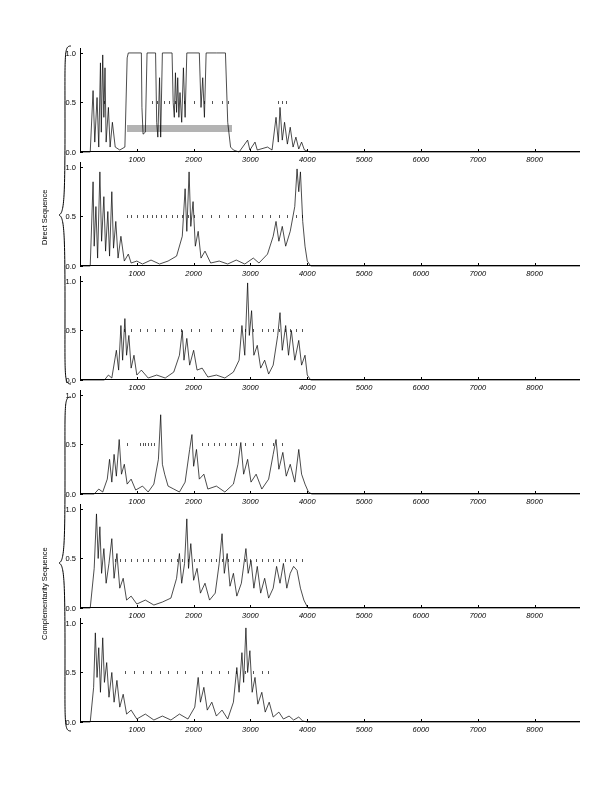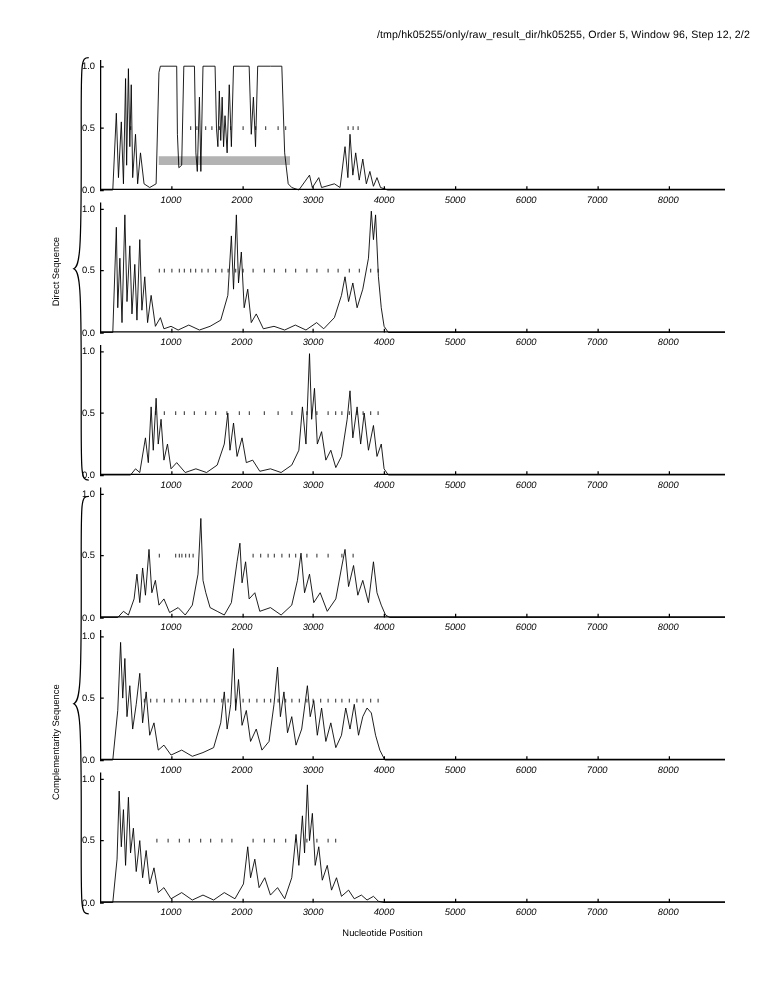--- a/index.html
+++ b/index.html
@@ -111,21 +111,20 @@
   }
   .brace {
     position: absolute;
   }
 </style>
 </head>
 <body>
 
 <div id="root">
 
-  <div class="title">/tmp/hk05255/only/raw_result_dir/hk05255, Order 5, Window 96, Step 12, 2/2</div>
 
   <div class="ylabel" style="left:40px; top:245px;">Direct Sequence</div>
   <div class="ylabel" style="left:40px; top:640px;">Complementarity Sequence</div>
 
   <svg class="brace" style="left:58px; top:45px; width:14px; height:340px;" viewBox="0 0 14 340" preserveAspectRatio="none">
     <path d="M13,1 C6,1 7,6 7,80 C7,155 6,168 1,170 C6,172 7,185 7,260 C7,334 6,339 13,339" fill="none" stroke="#000" stroke-width="1"></path>
   </svg>
   <svg class="brace" style="left:58px; top:396px; width:14px; height:336px;" viewBox="0 0 14 336" preserveAspectRatio="none">
     <path d="M13,1 C6,1 7,6 7,78 C7,152 6,165 1,167 C6,169 7,182 7,256 C7,330 6,335 13,335" fill="none" stroke="#000" stroke-width="1"></path>
   </svg>
@@ -436,14 +435,13 @@
         <div class="marker" style="left: 164.773px; top: 53.4762px;"></div>
         <div class="marker" style="left: 173.295px; top: 53.4762px;"></div>
         <div class="marker" style="left: 181.818px; top: 53.4762px;"></div>
         <div class="marker" style="left: 187.5px; top: 53.4762px;"></div>
         <svg class="trace" width="500" height="104">
           <polyline points="0.00,104.00 10.23,104.00 13.64,69.33 15.34,14.86 17.05,59.43 18.75,29.71 20.45,74.29 22.73,19.81 24.43,64.38 26.70,44.57 28.98,79.24 31.82,54.48 34.09,84.19 36.93,62.40 39.77,89.14 43.18,76.27 46.59,96.08 51.14,92.11 56.82,101.03 65.34,96.08 73.86,102.02 82.39,98.06 90.91,102.02 99.43,96.08 107.95,101.03 114.77,89.14 118.18,59.43 120.45,84.19 123.86,69.33 127.27,92.11 131.82,84.19 136.36,98.06 142.05,92.11 147.73,101.03 153.41,84.19 156.82,49.52 159.09,74.29 161.93,34.67 163.64,64.38 165.91,9.90 167.61,54.48 169.89,32.69 172.16,74.29 175.00,59.43 177.84,86.17 181.82,74.29 185.23,94.10 189.20,84.19 193.18,99.05 198.86,94.10 203.41,101.03 209.09,98.06 213.64,102.02 218.75,99.05 222.73,103.01 227.27,104.00 500.00,104.00" fill="none" stroke="#000" stroke-width="0.7"></polyline>
         </svg>
       </div>
     </div>
 
-  <div class="xlabel" style="left:0; top:742px; width:612px;">Nucleotide Position</div>
 </div>
 
 </body></html>

